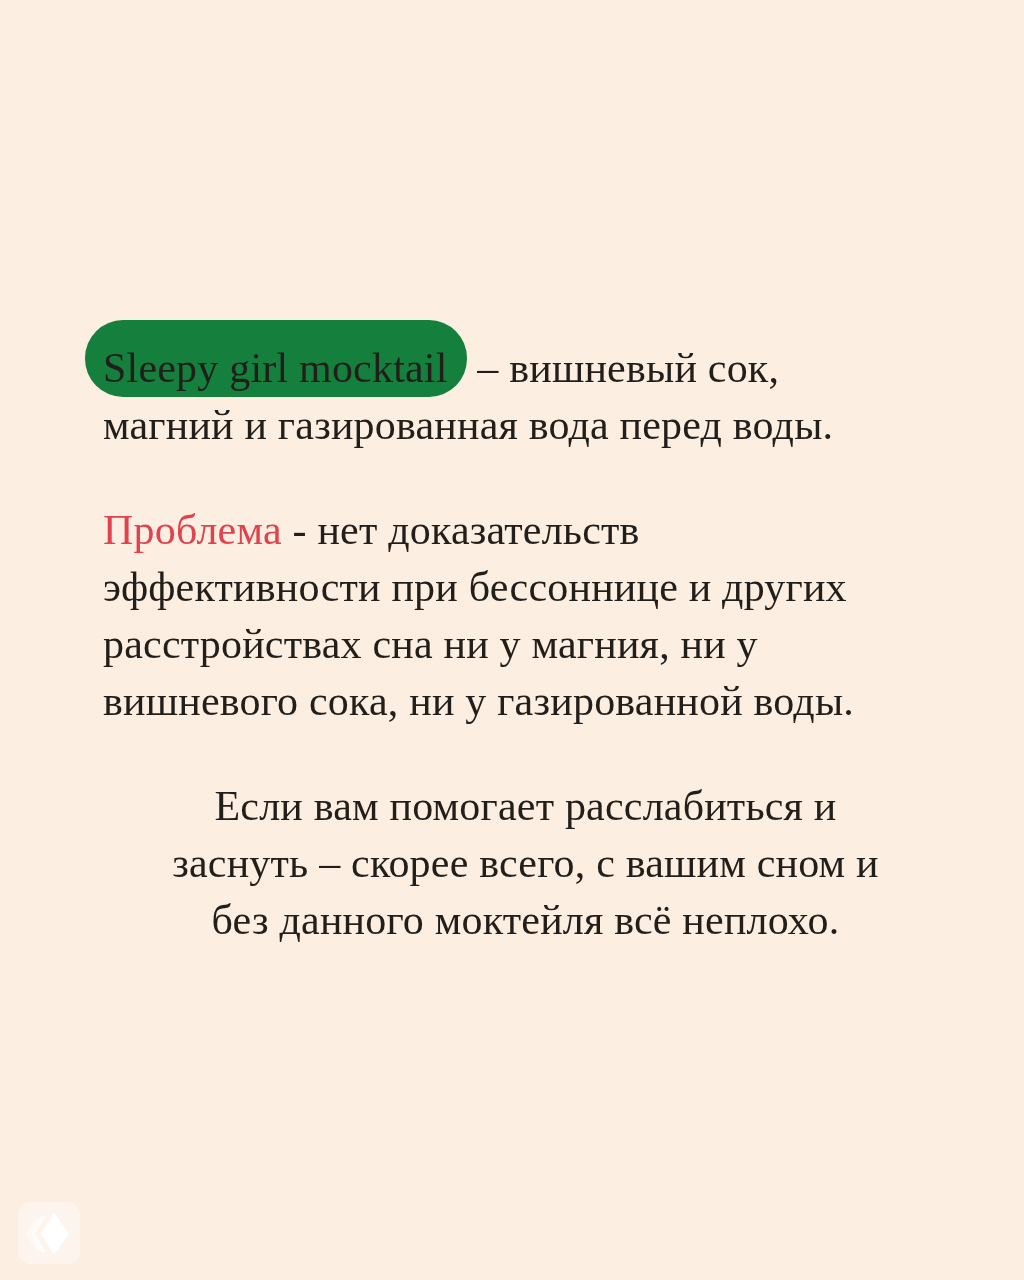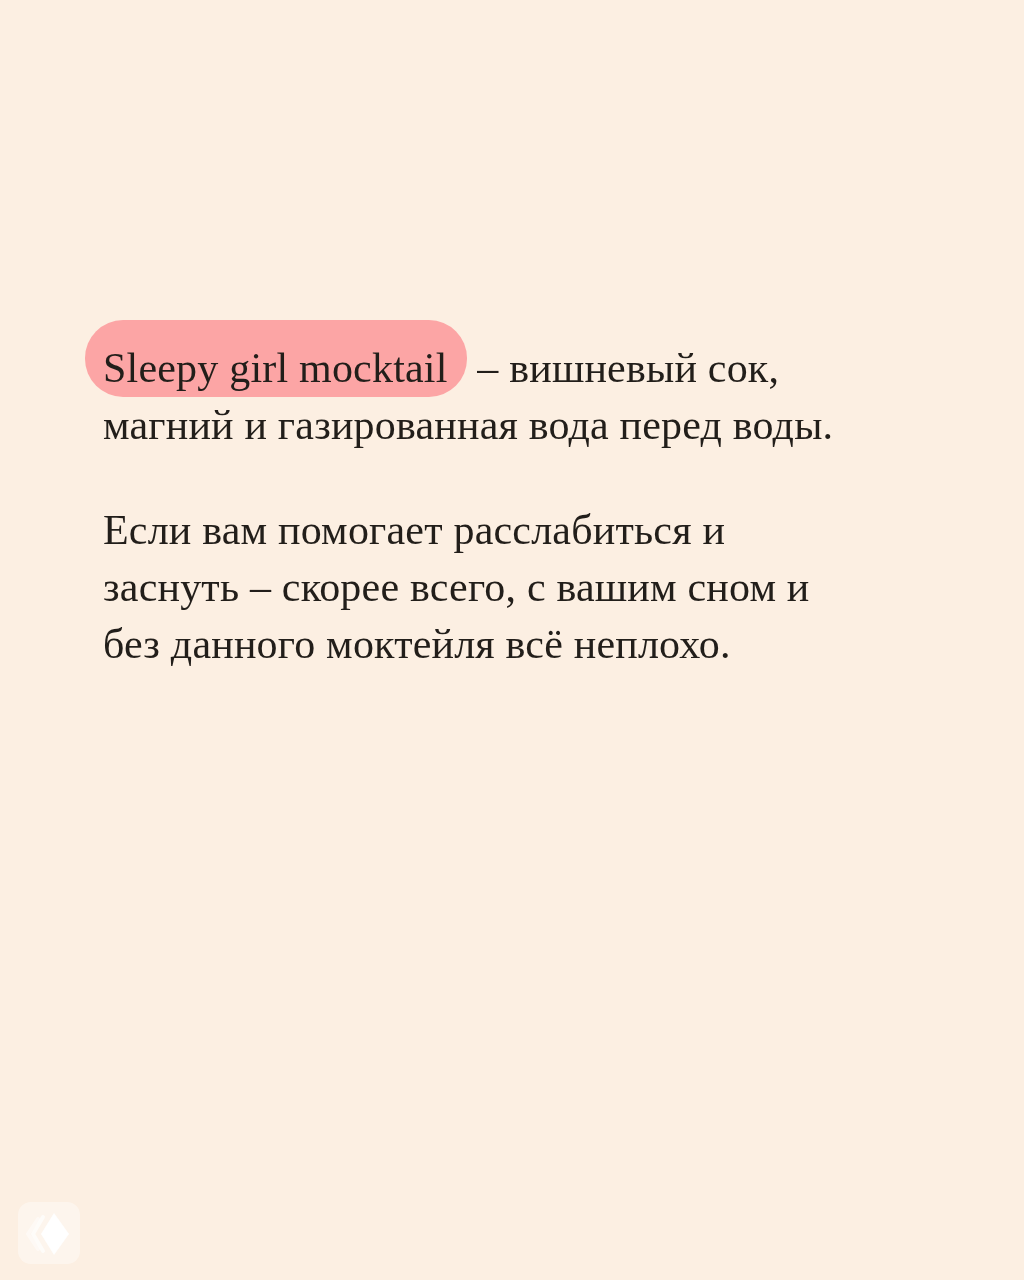--- a/index.html
+++ b/index.html
@@ -22,24 +22,24 @@
     font-size: 42px;
     line-height: 57px;
     color: #221E1A;
     letter-spacing: 0.2px;
   }
 
   .content p {
     margin: 0 0 48px 0;
     white-space: pre-line;
   }
-  .content p:last-child { margin-bottom: 0; }
+  .content p:last-child { margin-bottom: 0; text-align: center; }
 
   .hl {
-    background: #fca5a5;
+    background: #15803d;
     padding: 25px 19px 6px 18px;
     margin-left: -18px;
     border-radius: 38px;
     box-decoration-break: clone;
     -webkit-box-decoration-break: clone;
   }
 
   .lead-red { color: #E2414E; }
 
   .logo {
@@ -53,20 +53,24 @@
 </head>
 <body>
 
 <div class="page">
 
   <div class="content">
 
     <p><span class="hl">Sleepy girl mocktail</span><span> – вишневый сок,
 магний и газированная вода перед воды.</span></p>
 
+    <p><span class="lead-red">Проблема</span><span> - нет доказательств
+эффективности при бессоннице и других
+расстройствах сна ни у магния, ни у
+вишневого сока, ни у газированной воды.</span></p>
 
     <p>Если вам помогает расслабиться и
 заснуть – скорее всего, с вашим сном и
 без данного моктейля всё неплохо.</p>
 
   </div>
 
   <div class="logo">
     <svg width="70" height="70" viewBox="0 0 70 70">
       <rect x="2" y="4" width="62" height="62" rx="13" fill="#FFFFFF" opacity="0.40"></rect>

